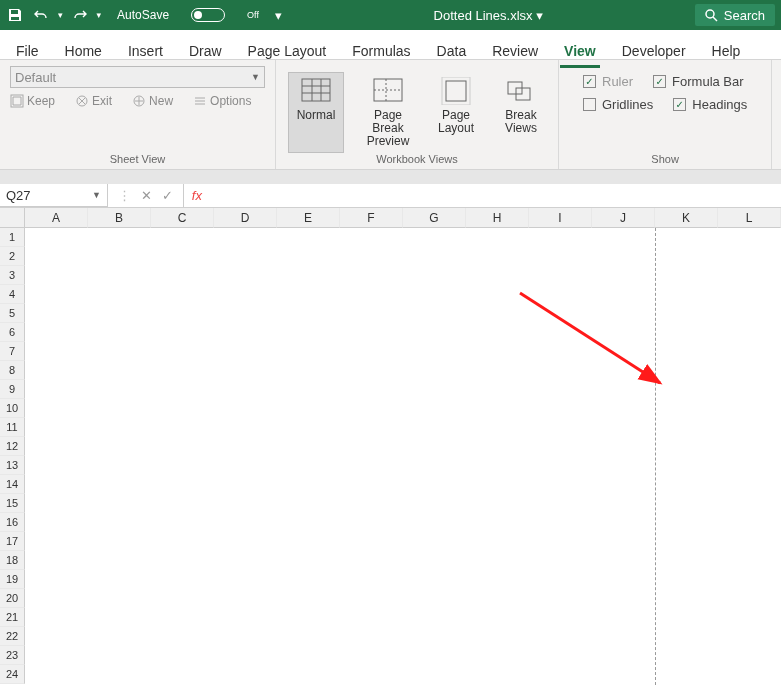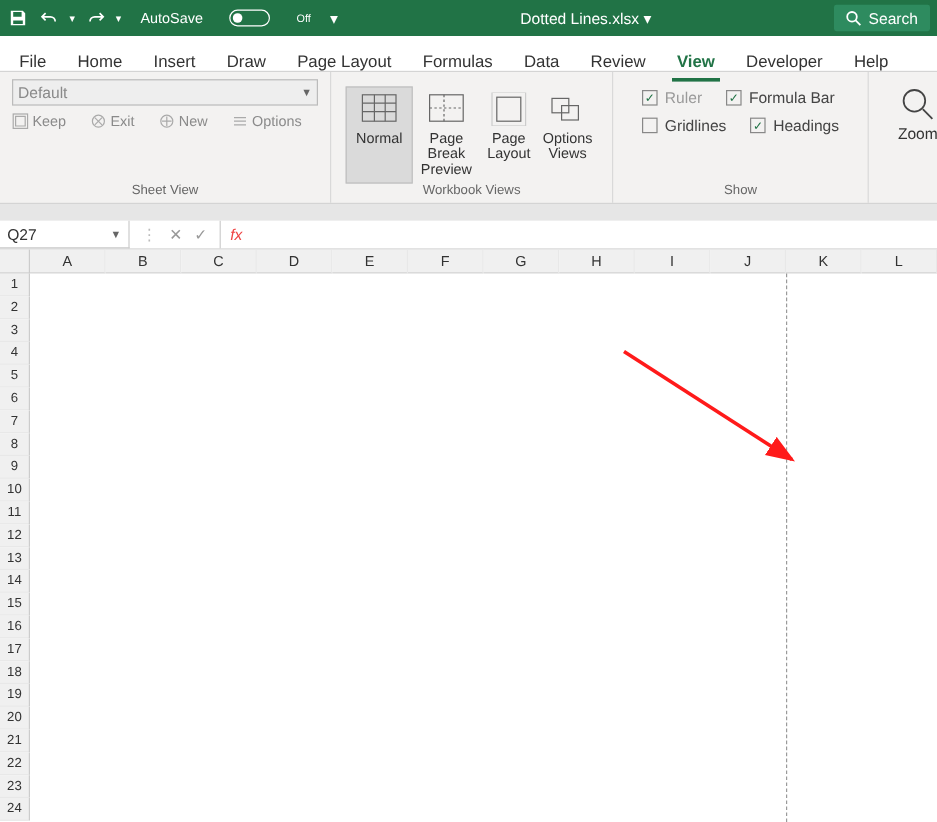--- a/index.html
+++ b/index.html
@@ -19,21 +19,21 @@
   .ribbon-tabs .tab { padding: 21px 4px 6px; cursor: pointer; border-bottom: 3px solid transparent; }
   .ribbon-tabs .tab.active { border-bottom-color: #217346; font-weight: 600; color:#217346;}
   
   .ribbon { background: #f3f2f1; border-bottom: 1px solid #d4d4d4; height: 110px; display: flex; }
   .group { border-right: 1px solid #d9d9d9; padding: 6px 10px 2px; display:flex; flex-direction:column; justify-content:space-between; }
   .group-label { text-align:center; font-size:11px; color:#666; padding-bottom:2px;}
   .sheetview { width: 280px; }
   .sv-select { width: 255px; height:22px; border:1px solid #bbb; background:#eee; color:#8a8a8a; padding:0 4px; display:flex; align-items:center; justify-content:space-between;}
   .sv-btns { display:flex; gap:20px; margin-top:6px; color:#8a8a8a; font-size:12px;}
   .sv-btns .b { display:flex; align-items:center; gap:3px; cursor:default;}
-  .wbviews { display:flex; gap:0; padding:6px 2px 0;}
+  .wbviews { display:flex; gap:16px; padding:6px 2px 0;}
   .bigbtn { width:56px; display:flex; flex-direction:column; align-items:center; gap:4px; padding:4px 2px; cursor:pointer; text-align:center; font-size:12px; line-height:13px; border:1px solid transparent;}
   .bigbtn.sel { background:#dadada; border-color:#bfbfbf;}
   .bigbtn svg { width:32px; height:28px; }
   .show { padding:8px 14px 0; display:flex; flex-direction:column; gap:8px; font-size:13px;}
   .showrow { display:flex; gap:20px;}
   .chk { display:flex; align-items:center; gap:6px; color:#444;}
   .chk.dis { color:#9a9a9a;}
   .chk .box { width:13px; height:13px; border:1px solid #888; display:flex; align-items:center; justify-content:center; font-size:10px; color:#217346;}
   .zoomgrp { padding:6px 14px 0; display:flex; flex-direction:column; align-items:center; gap:4px; font-size:13px;}
   .zoomgrp svg{width:30px;height:30px;}
@@ -183,21 +183,21 @@
             <rect x="6" y="4" width="20" height="20" fill="none" stroke="#666"></rect>
             <rect x="2" y="0" width="28" height="28" fill="none" stroke="#ccc"></rect>
           </svg>
         <span>Page Layout</span>
       </div>
       <div class="bigbtn" style="width:50px">
         <svg>
             <rect x="3" y="5" width="14" height="12" fill="none" stroke="#666"></rect>
             <rect x="11" y="11" width="14" height="12" fill="none" stroke="#666"></rect>
           </svg>
-        <span>Options Views</span>
+        <span>Break Views</span>
       </div>
     </div>
     <div class="group-label">Workbook Views</div>
   </div>
 
   <div class="group">
     <div class="show">
       <div class="showrow">
         <div class="chk dis">
             <span class="box">✓</span>

